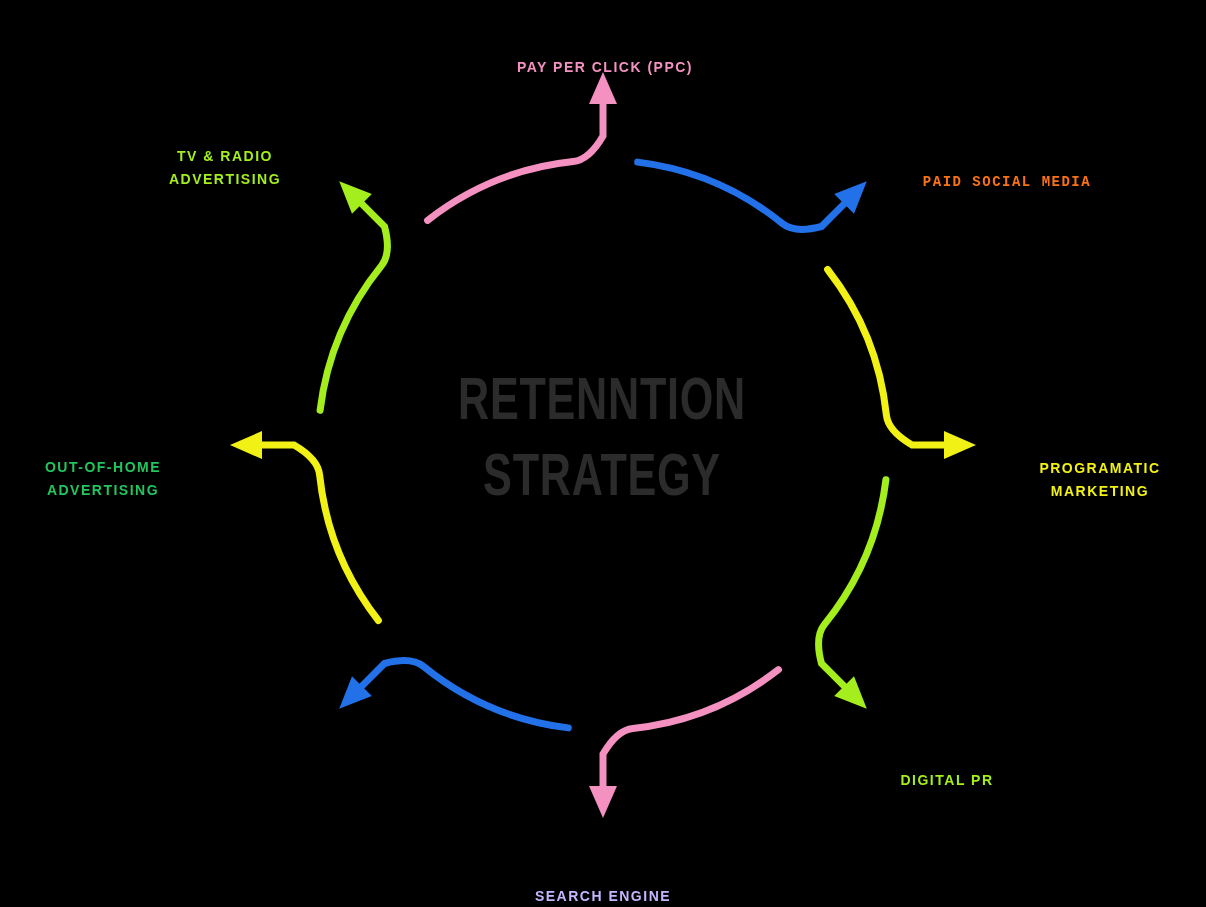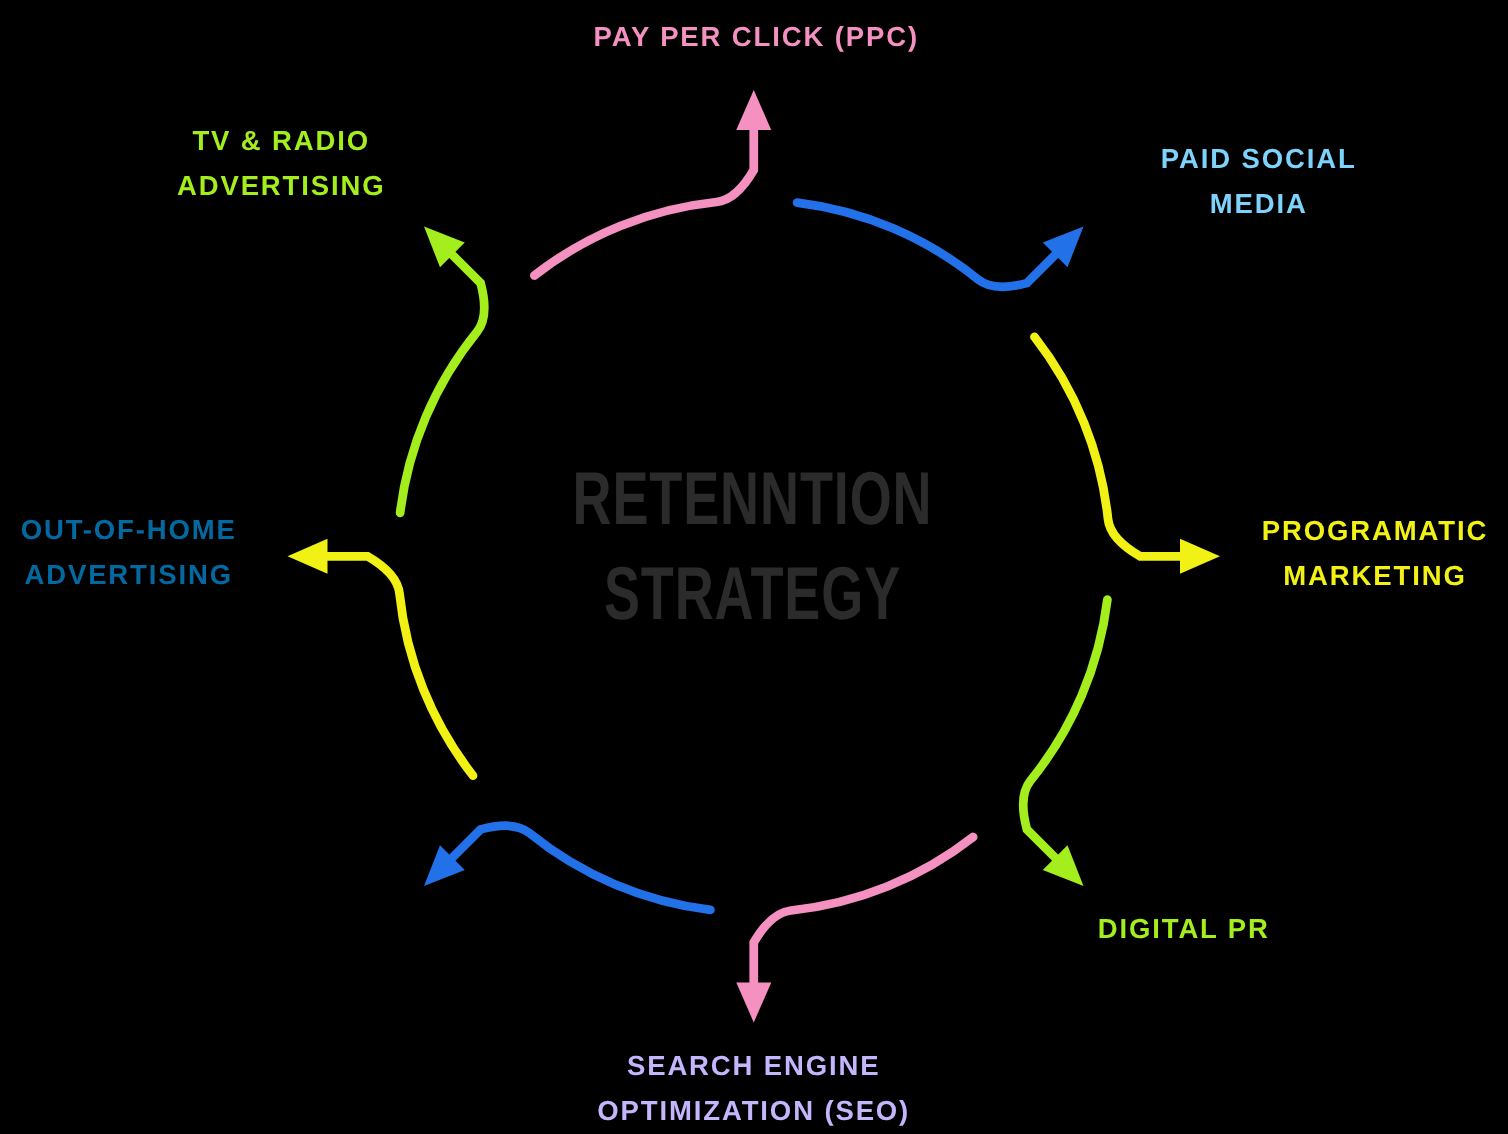--- a/index.html
+++ b/index.html
@@ -15,25 +15,26 @@
     background: #000;
   }
   #diagram-svg {
     position: absolute;
     left: 0; top: 0;
   }
   .node-label {
     position: absolute;
     transform: translate(-50%, -50%);
     font-weight: bold;
-    font-size: 22px;
+    font-size: 14px;
     letter-spacing: 1.5px;
     line-height: 1.62;
     text-align: center;
     white-space: pre-line;
+    margin-top: 37px;
   }
   .center-title {
     position: absolute;
     left: 602px; top: 437px;
     transform: translate(-50%, -50%) scaleX(0.72);
     text-align: center;
     font-weight: bold;
     font-size: 60px;
     line-height: 1.27;
     letter-spacing: 1px;
@@ -62,24 +63,24 @@
       <path d="M 320.1,410.3 A 285 285 0 0 1 381.5,265.6 Q 391.6,253.2 384.5,226.5 L 357.6,199.6" fill="none" stroke="#a3ee1c" stroke-width="7" stroke-linecap="round"></path>
       <polygon points="339.2,181.2 371.8,194.0 352.0,213.8" fill="#a3ee1c"></polygon>
     </svg>
 
   <div class="center-title" style="color: rgb(43, 43, 43);">
     <div>RETENNTION</div>
     <div>STRATEGY</div>
   </div>
 
   <div class="node-label" id="node-0" style="left: 605px; top: 30px; color: rgb(244, 145, 193);">PAY PER CLICK (PPC)</div>
-  <div class="node-label" id="node-1" style="left: 1007px; top: 145px; color: #7dd3fc;">PAID SOCIAL MEDIA</div>
+  <div class="node-label" id="node-1" style="left: 1007px; top: 145px; color: #f97316; font-family: Liberation Mono, monospace;">PAID SOCIAL MEDIA</div>
   <div class="node-label" id="node-3" style="left: 947px; top: 743px; color: rgb(163, 238, 28);">DIGITAL PR</div>
   <div class="node-label" id="node-2" style="left: 1100px; top: 443px; color: rgb(242, 241, 22);">PROGRAMATIC
 MARKETING</div>
   <div class="node-label" id="node-4" style="left: 603px; top: 871px; color: #c4b5fd;">SEARCH ENGINE
 OPTIMIZATION (SEO)</div>
-  <div class="node-label" id="node-6" style="left: 103px; top: 442px; color: #0369a1;">OUT-OF-HOME
+  <div class="node-label" id="node-6" style="left: 103px; top: 442px; color: #22c55e;">OUT-OF-HOME
 ADVERTISING</div>
   <div class="node-label" id="node-7" style="left: 225px; top: 131px; color: rgb(163, 238, 28); text-align: center;">TV &amp; RADIO
 ADVERTISING</div>
 
 </div>
 
 </body></html>

